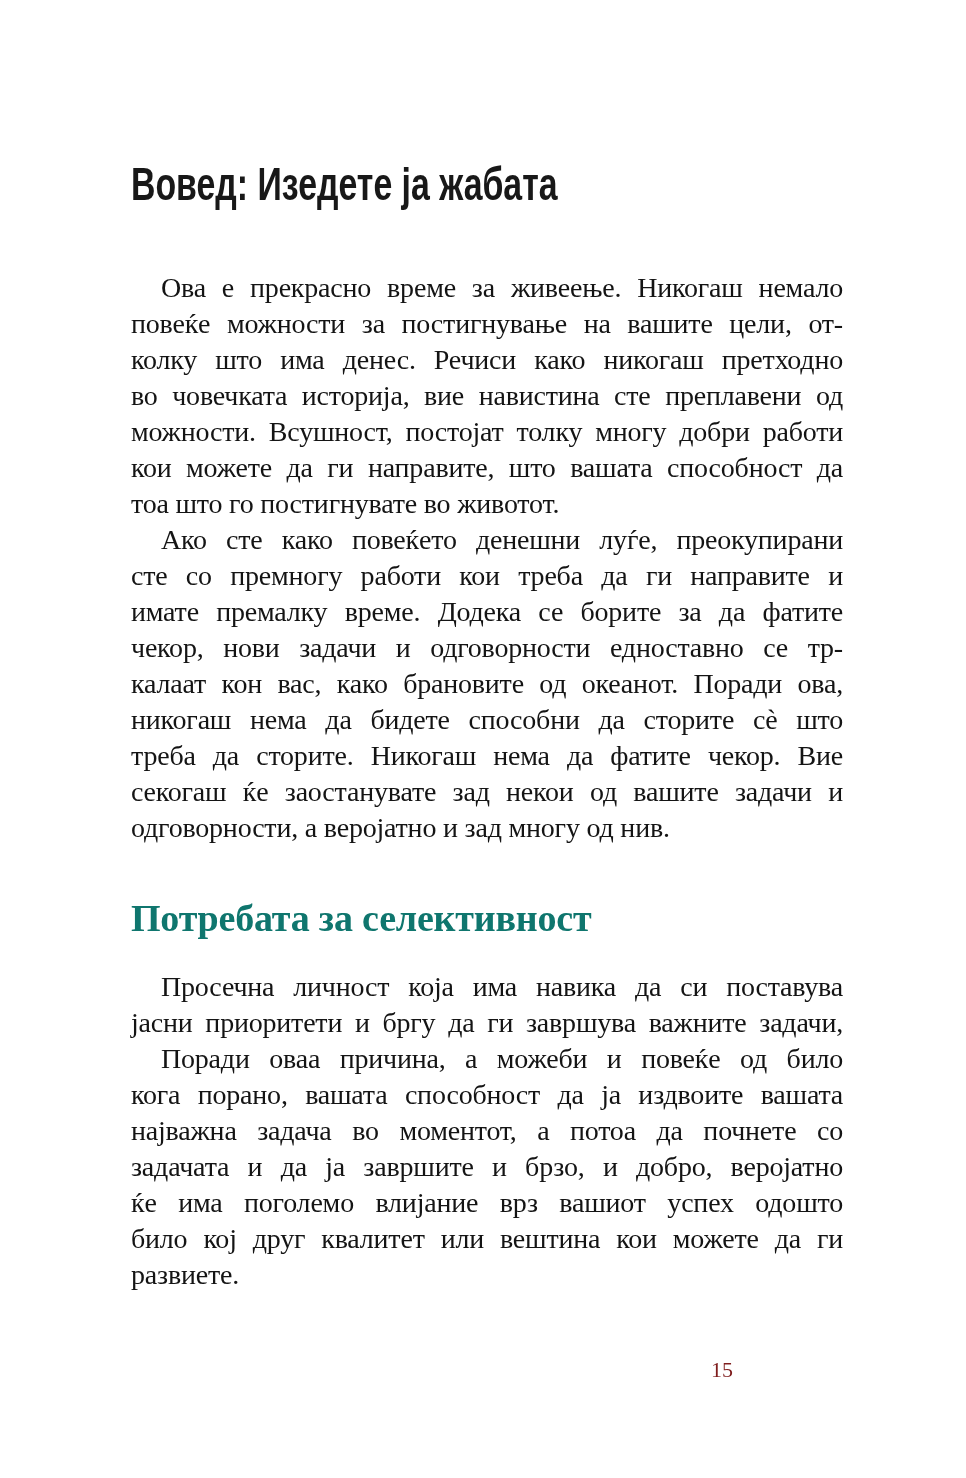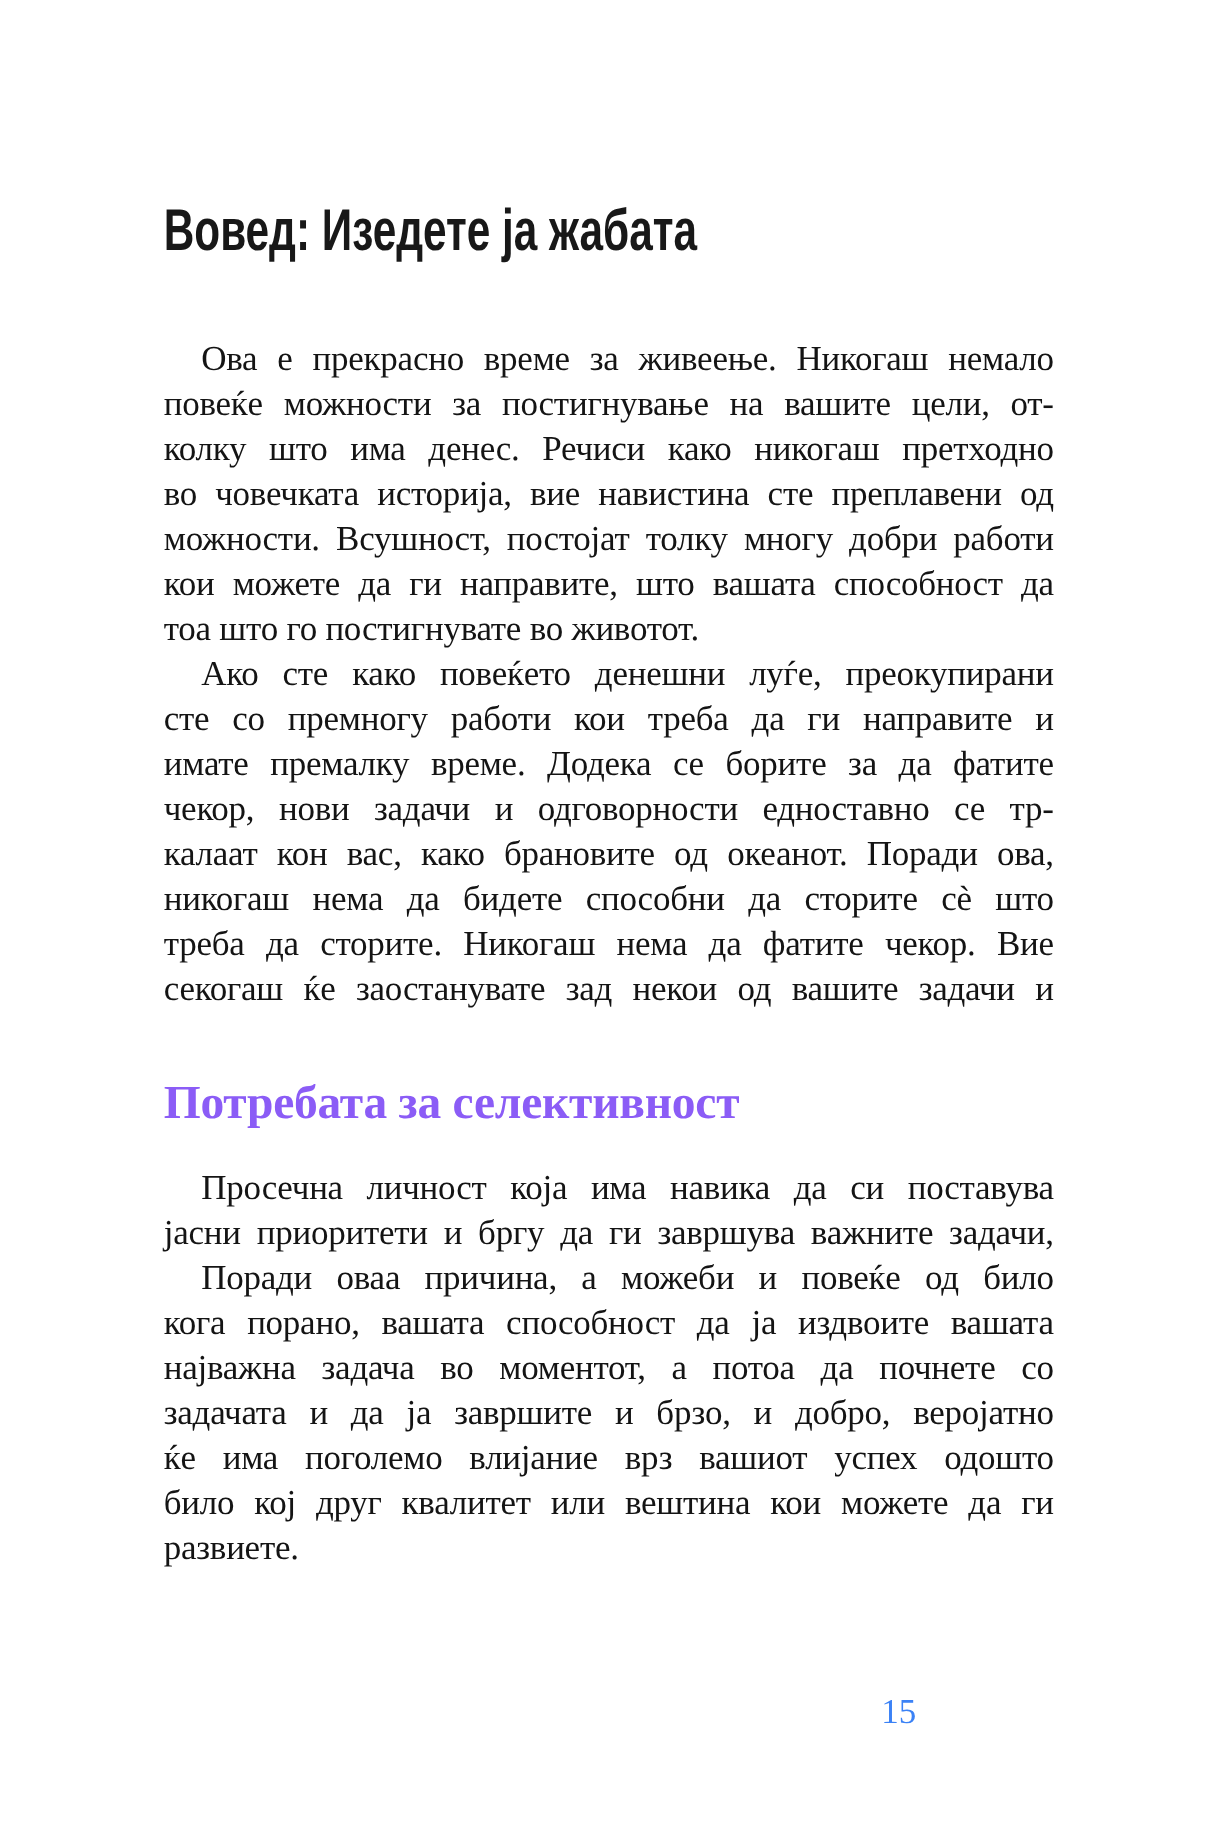--- a/index.html
+++ b/index.html
@@ -53,31 +53,31 @@
   }
   .paragraph .line:first-child {
     text-indent: 30px;
   }
   .subheading {
     margin: 50px 0 29px 0;
     font-family: "Liberation Serif", "DejaVu Serif", serif;
     font-weight: bold;
     font-size: 38px;
     line-height: 44px;
-    color: #8b5cf6;
+    color: #0f766e;
     letter-spacing: -0.2px;
   }
   .page-number {
     position: absolute;
     top: 1352px;
     right: 121px;
     font-family: "Liberation Serif", "DejaVu Serif", serif;
-    font-size: 28px;
+    font-size: 22px;
     line-height: 36px;
-    color: #3b82f6;
+    color: #7f1d1d;
   }
 </style>
 </head>
 <body>
 
 <div class="page">
   <h1 class="chapter-title">Вовед: Изедете ја жабата</h1>
 
   <div class="content">
       <div class="paragraph">
@@ -91,20 +91,21 @@
       </div>
       <div class="paragraph">
         <div class="line">Ако сте како повеќето денешни луѓе, преокупирани</div>
         <div class="line">сте со премногу работи кои треба да ги направите и</div>
         <div class="line">имате премалку време. Додека се борите за да фатите</div>
         <div class="line">чекор, нови задачи и одговорности едноставно се тр-</div>
         <div class="line">калаат кон вас, како брановите од океанот. Поради ова,</div>
         <div class="line">никогаш нема да бидете способни да сторите сѐ што</div>
         <div class="line">треба да сторите. Никогаш нема да фатите чекор. Вие</div>
         <div class="line">секогаш ќе заостанувате зад некои од вашите задачи и</div>
+        <div class="line last">одговорности, а веројатно и зад многу од нив.</div>
       </div>
       <h2 class="subheading">Потребата за селективност</h2>
       <div class="paragraph">
         <div class="line">Просечна личност која има навика да си поставува</div>
         <div class="line">јасни приоритети и бргу да ги завршува важните задачи,</div>
       </div>
       <div class="paragraph">
         <div class="line">Поради оваа причина, а можеби и повеќе од било</div>
         <div class="line">кога порано, вашата способност да ја издвоите вашата</div>
         <div class="line">најважна задача во моментот, а потоа да почнете со</div>

